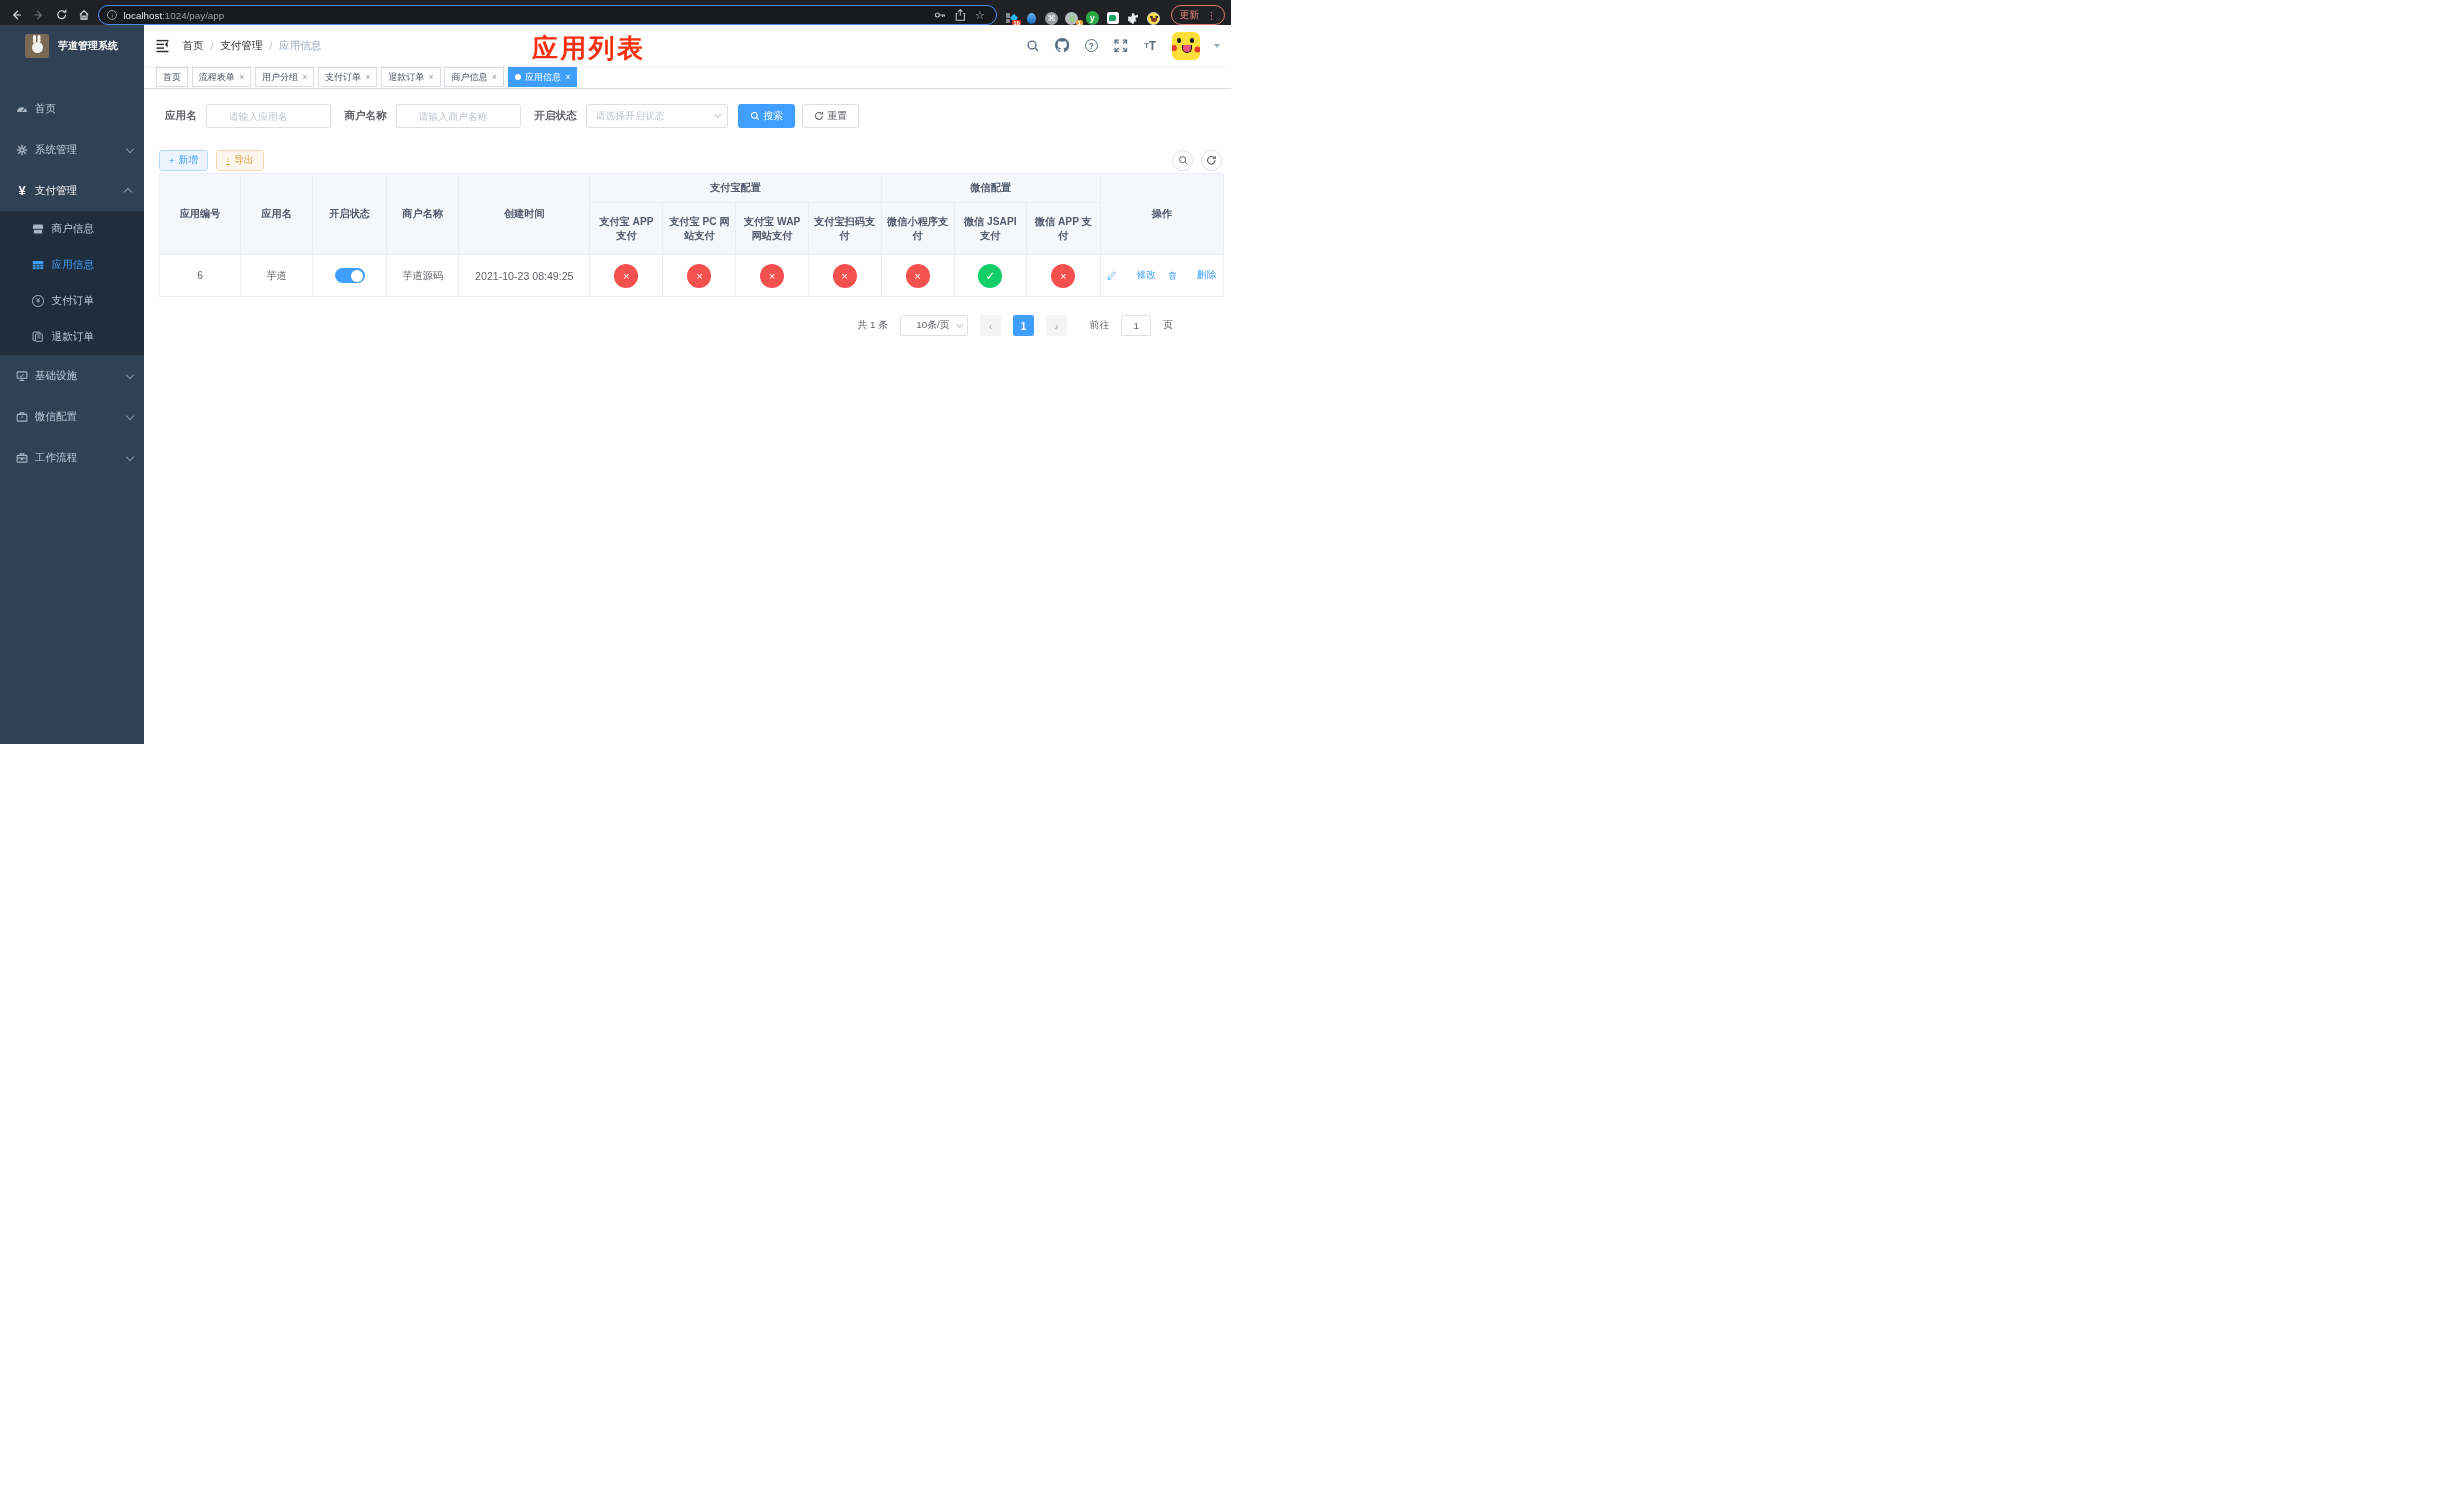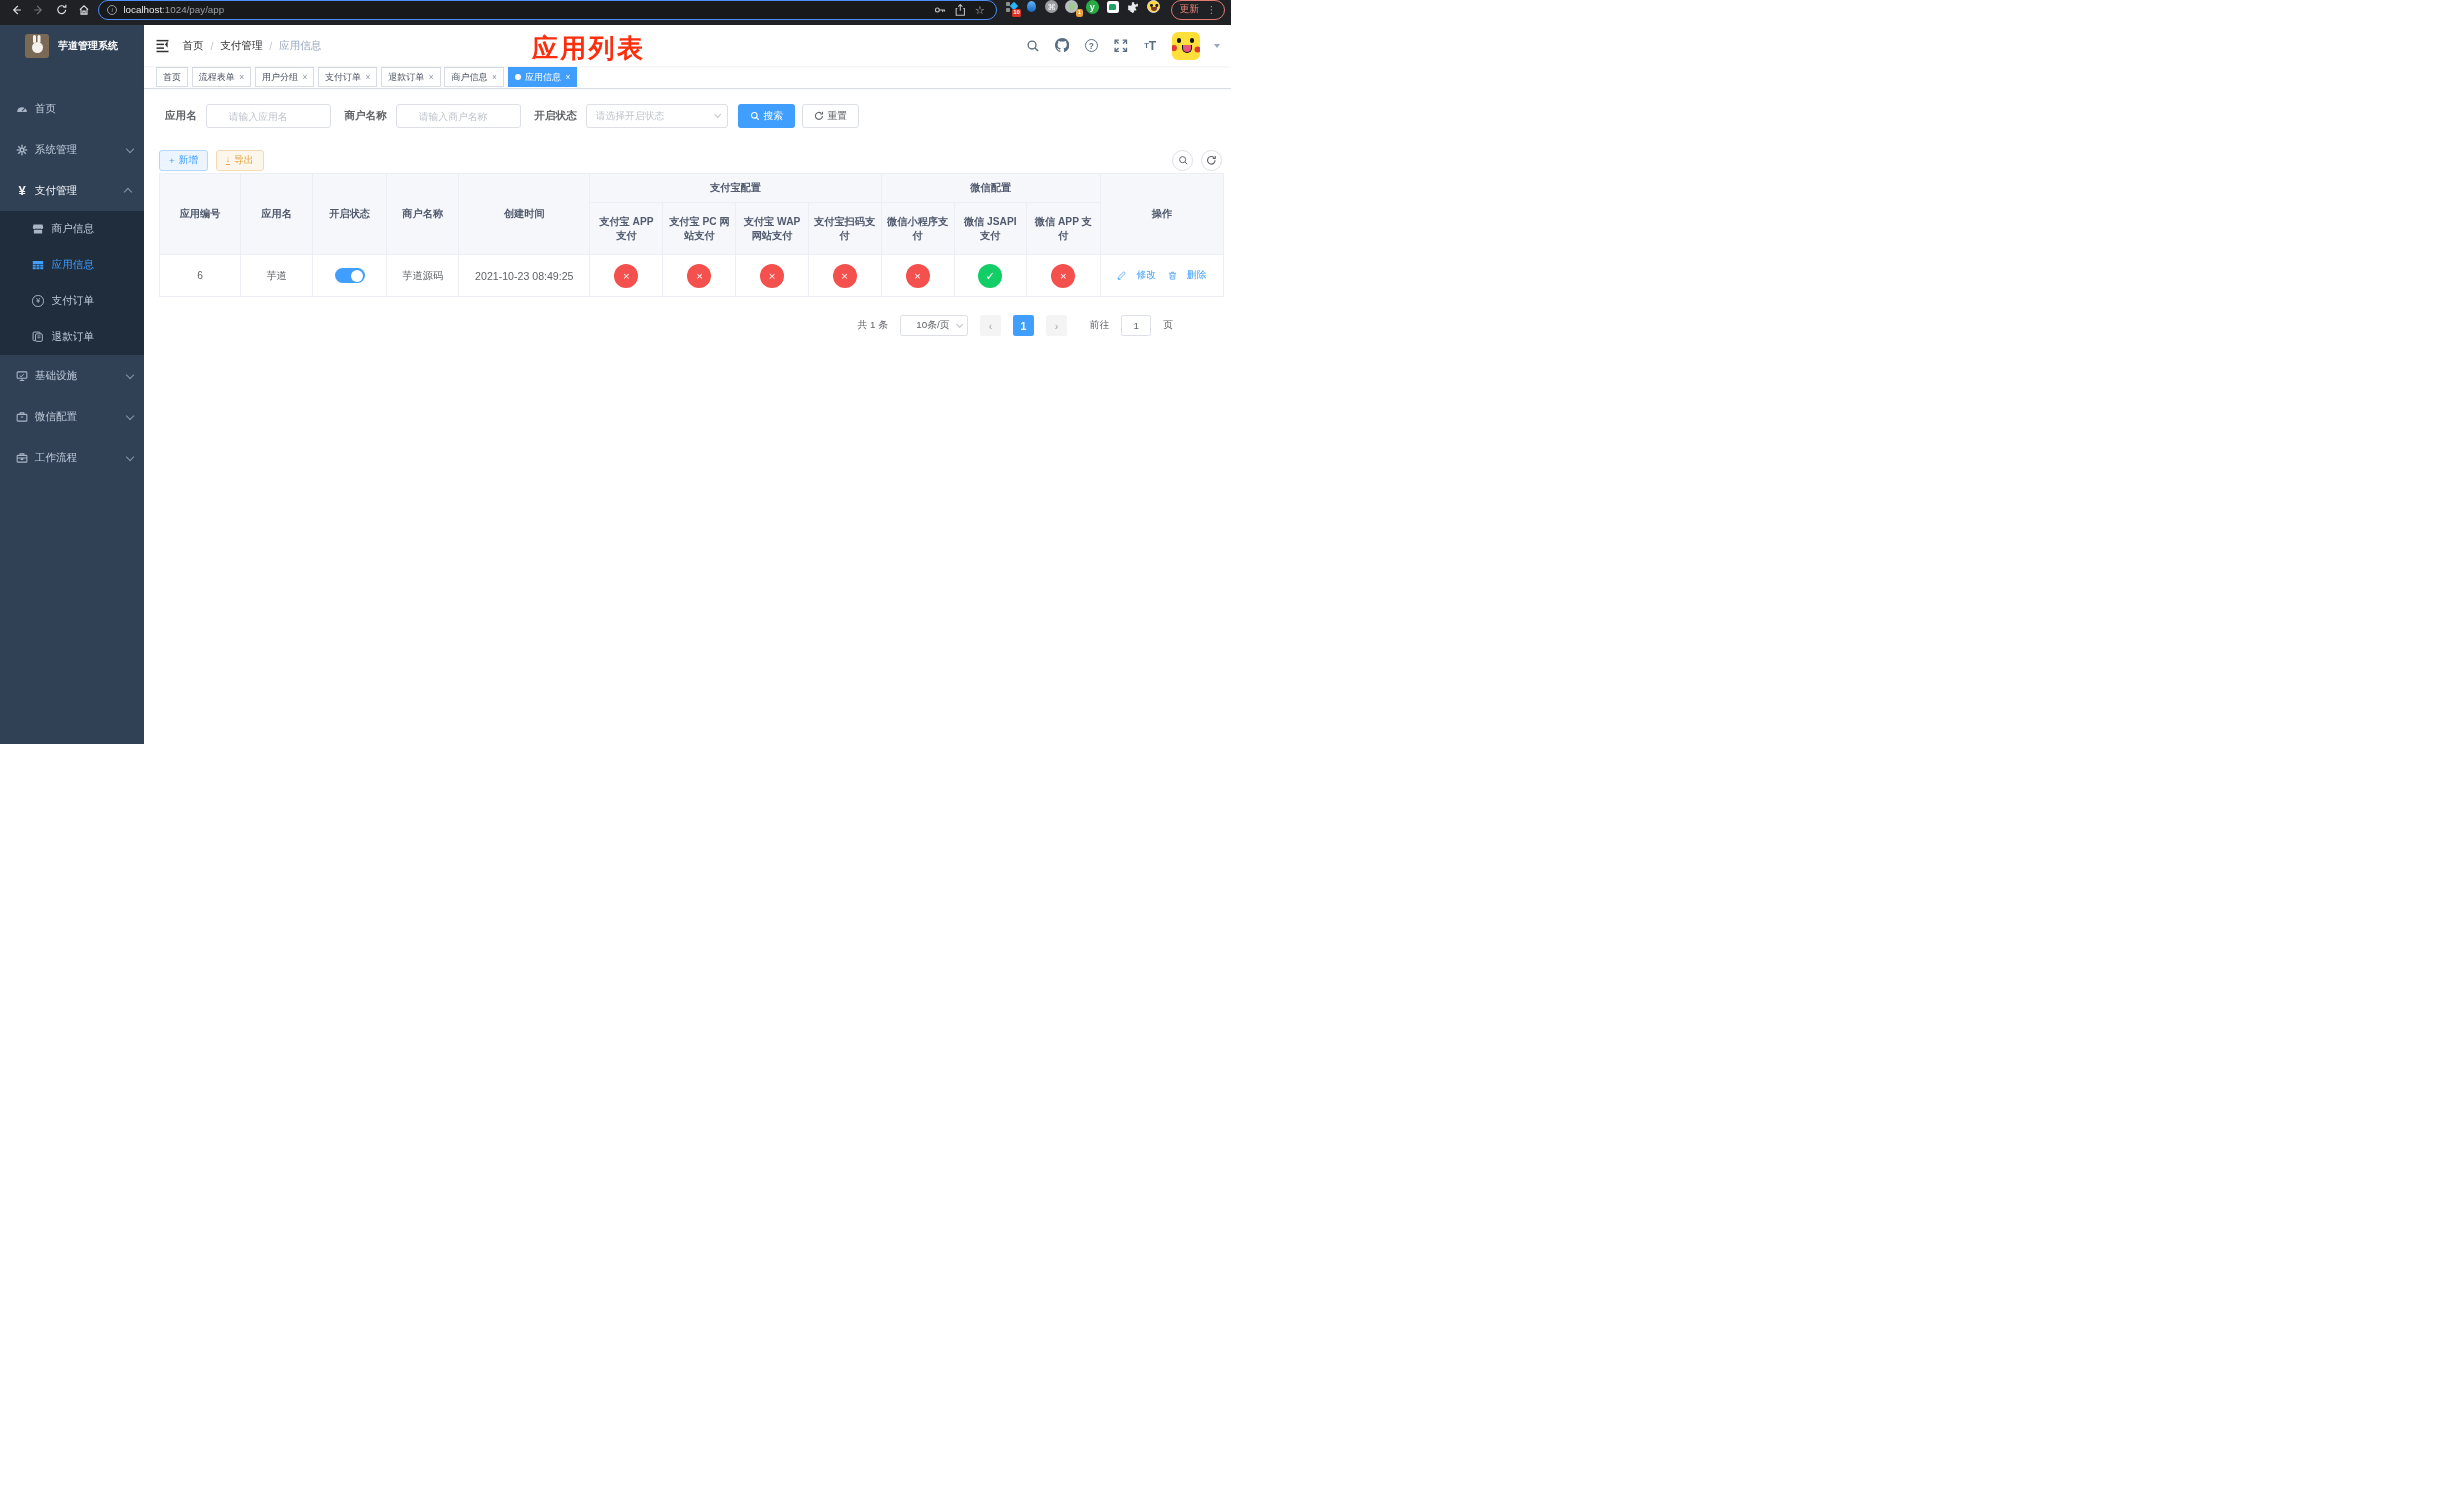--- a/index.html
+++ b/index.html
@@ -1,20 +1,20 @@
 <!DOCTYPE html>
 <html style="font-size:12px"><head>
 <meta charset="utf-8">
 <style>
   * { margin:0; padding:0; box-sizing:border-box; }
   html,body { width:1231px; height:744px; font-family:"Liberation Sans", sans-serif; background:#fff; overflow:hidden; }
   .page { width:1231px; height:744px; display:flex; flex-direction:column; }
 
   
-  .chrome { height:25px; background:#202124; display:flex; align-items:flex-start; padding:0 6px; gap:4.5px; flex:none; }
+  .chrome { height:25px; background:#202124; display:flex; align-items:flex-end; padding:0 6px; gap:4.5px; flex:none; }
   .nav-btns { display:flex; align-items:center; gap:3px; }
   .cbtn { width:19.7px; height:19.7px; display:flex; align-items:center; justify-content:center; color:#dfe1e5; font-size:11.4px; border-radius:50%; }
   .cbtn.dim { color:#6e7176; }
   .cbtn svg { display:block; }
   .omnibox { flex:1; height:19.7px; background:#18191b; border:1.5px solid #4d8df7; border-radius:10.6px; display:flex; align-items:center; padding:0 7.6px; gap:6px; min-width:0; }
   .info-ic { width:10.6px; height:10.6px; border:0.9px solid #9aa0a6; border-radius:50%; color:#9aa0a6; font-size:6.8px; display:flex; align-items:center; justify-content:center; font-style:italic; font-family:"Liberation Serif", serif; flex:none; }
   .url { flex:1; font-size:9.8px; white-space:nowrap; overflow:hidden; }
   .url .host { color:#e8eaed; }
   .url .path { color:#9aa0a6; }
   .omni-icons { display:flex; align-items:center; gap:9px; color:#bdc1c6; flex:none; padding-right:3px; }
@@ -118,21 +118,21 @@
   tr.group-row th { height:29px; }
   tr.sub-row th { height:52px; }
   tbody td { height:42px; color:#606266; }
   .chan { width:24px; height:24px; border-radius:50%; margin:0 auto; display:flex; align-items:center; justify-content:center; color:#fff; font-size:11.4px; }
   .chan.no { background:#f4504d; }
   .chan.ok { background:#13ce66; }
   .toggle { width:30px; height:15px; border-radius:7.6px; background:#dcdfe6; position:relative; display:inline-block; vertical-align:middle; cursor:pointer; }
   .toggle::after { content:""; position:absolute; top:1.5px; left:1.5px; width:12px; height:12px; border-radius:50%; background:#fff; }
   .toggle.on { background:#409EFF; }
   .toggle.on::after { left:16.7px; }
-  .link { color:#409EFF; font-size:9.8px; display:inline-flex; align-items:center; gap:10px; cursor:pointer; white-space:nowrap; }
+  .link { color:#409EFF; font-size:9.8px; display:inline-flex; align-items:center; gap:20px; cursor:pointer; white-space:nowrap; }
   .link + .link { margin-left:9px; }
 
   
   .pagination { width:1065px; margin-top:18px; display:flex; align-items:center; justify-content:flex-end; gap:12px; font-size:9.8px; color:#606266; padding-right:51px; }
   .psel { width:68px; height:21px; border:0.8px solid #dcdfe6; border-radius:2.3px; display:flex; align-items:center; padding:0 6px 0 9px; color:#606266; cursor:pointer; }
   .psel .txt { flex:1; text-align:center; }
   .pbtn { width:21px; height:21px; border-radius:2.3px; background:#f4f4f5; color:#a0a6ad; display:flex; align-items:center; justify-content:center; font-size:10.6px; cursor:pointer; }
   .pbtn.cur { background:#409EFF; color:#fff; font-weight:bold; }
   .goto-input { width:30px; height:21px; border:0.8px solid #dcdfe6; border-radius:2.3px; text-align:center; font-size:9.8px; color:#606266; outline:none; font-family:"Liberation Sans", sans-serif; }
   svg { display:block; }

